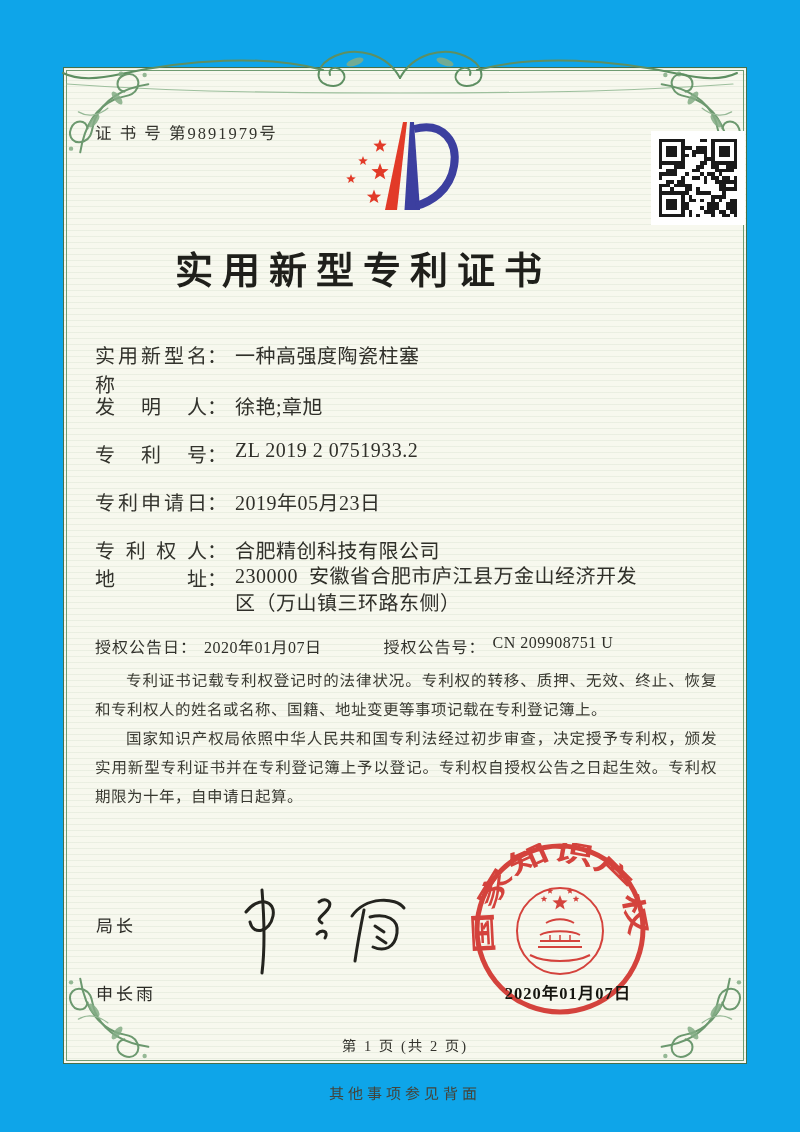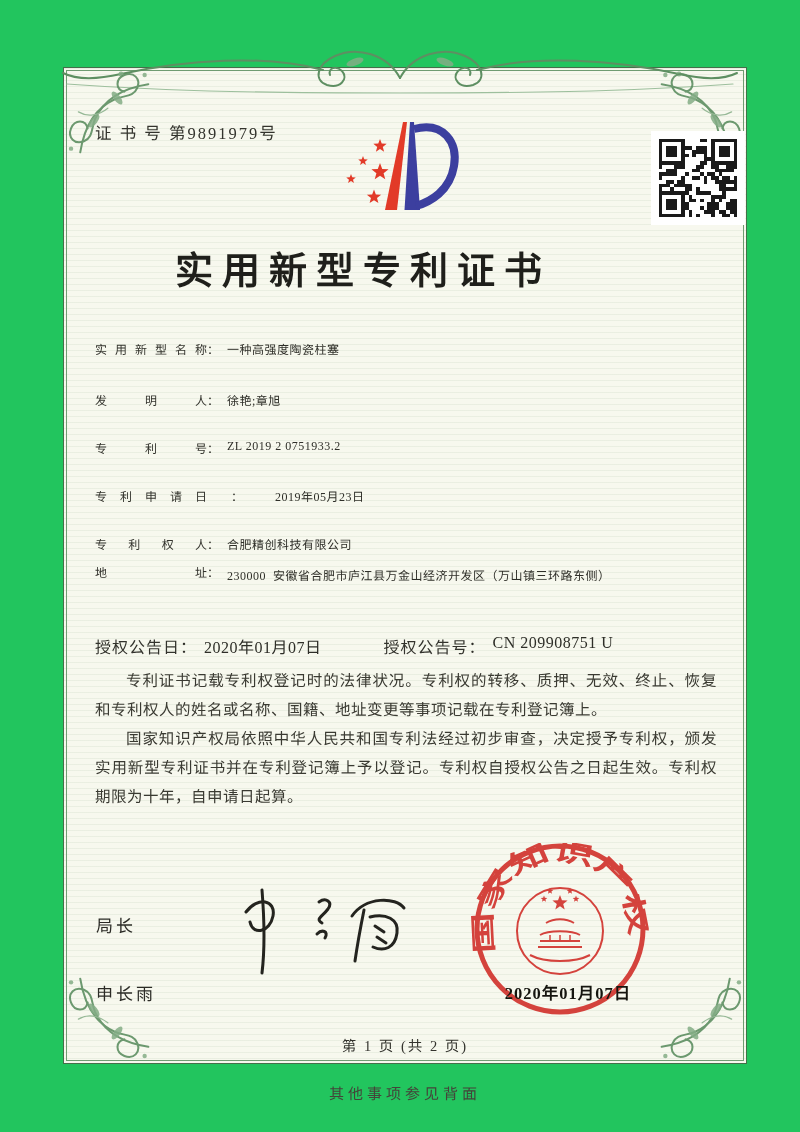--- a/index.html
+++ b/index.html
@@ -1,20 +1,20 @@
 <!DOCTYPE html>
 <html lang="zh-CN"><head>
 <meta charset="utf-8">
 <style>
   * { margin:0; padding:0; box-sizing:border-box; }
   html,body { background:#ffffff; }
   body { font-family:"Liberation Serif","DejaVu Serif",serif; }
   .page {
     position:relative; width:800px; height:1132px; margin:0 auto;
-    background:#22c55e; overflow:hidden; color:#2e2e28;
+    background:#0ea5e9; overflow:hidden; color:#2e2e28;
   }
   
   .frame {
     position:absolute; left:63px; top:67px; width:684px; height:997px;
     border:1.5px solid #456f4a;
     background:
       repeating-linear-gradient(180deg, rgba(140,170,135,0.12) 0 1px, transparent 1px 6px),
       #f7f8ee;
   }
   .frame::after {
@@ -33,30 +33,30 @@
     position:absolute; left:95px; top:120px; font-size:16.5px;
     letter-spacing:2px; color:#33332d;
   }
   .logo { position:absolute; left:330px; top:108px; width:160px; height:122px; }
   .qr   { position:absolute; left:651px; top:131px; width:94px; height:94px; }
   .title {
     position:absolute; left:63px; top:240px; width:600px; text-align:center;
     font-size:38px; font-weight:700; letter-spacing:9px; color:#1f1f1b;
   }
   
-  .row { position:absolute; left:95px; width:625px; font-size:12px; display:flex; align-items:flex-start; }
+  .row { position:absolute; left:95px; width:625px; font-size:20px; display:flex; align-items:flex-start; }
   .row .lab {
     display:inline-block; width:112px; text-align:justify; text-align-last:justify;
     color:#33332d; flex:none;
   }
   .row .colon { flex:none; color:#33332d; }
   .row .val { margin-left:8px; color:#2f2f29; letter-spacing:0.5px; }
   .row .val.address { display:inline-block; width:412px; line-height:27px; white-space:pre-wrap; }
   .r0 { top:340px; } .r1 { top:391px; } .r2 { top:439px; }
-  .r3 { top:487px;gap:24px; } .r4 { top:535px; } .r5 { top:563px; }
+  .r3 { top:487px; } .r4 { top:535px; } .r5 { top:563px; }
   .grant { position:absolute; left:95px; top:634px; width:625px; font-size:16px; display:flex;text-align:right; }
   .grant .pair { display:flex; }
   .grant .pair2 { margin-left:62px; }
   .grant .lab5 { color:#33332d; letter-spacing:1px; }
   .grant .val { margin-left:8px; letter-spacing:0.5px; }
   
   .body-text {
     position:absolute; left:95px; top:666px; width:622px;
     font-size:15.5px; line-height:29px; text-align:justify;
     color:#3a3a32; letter-spacing:0.5px;

